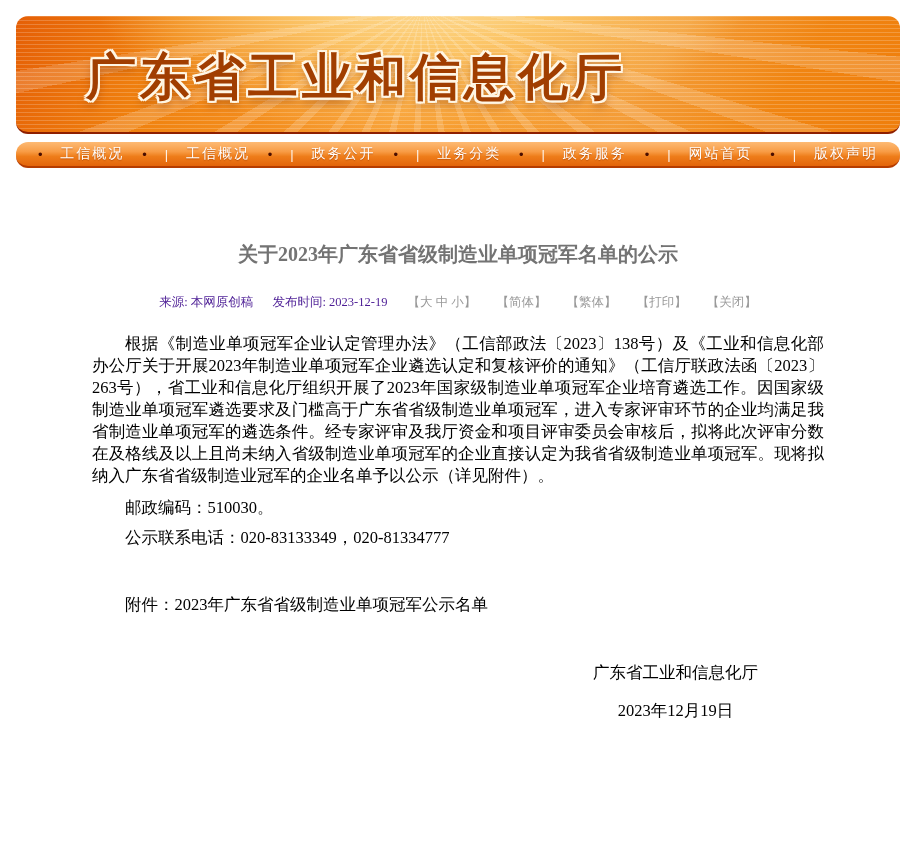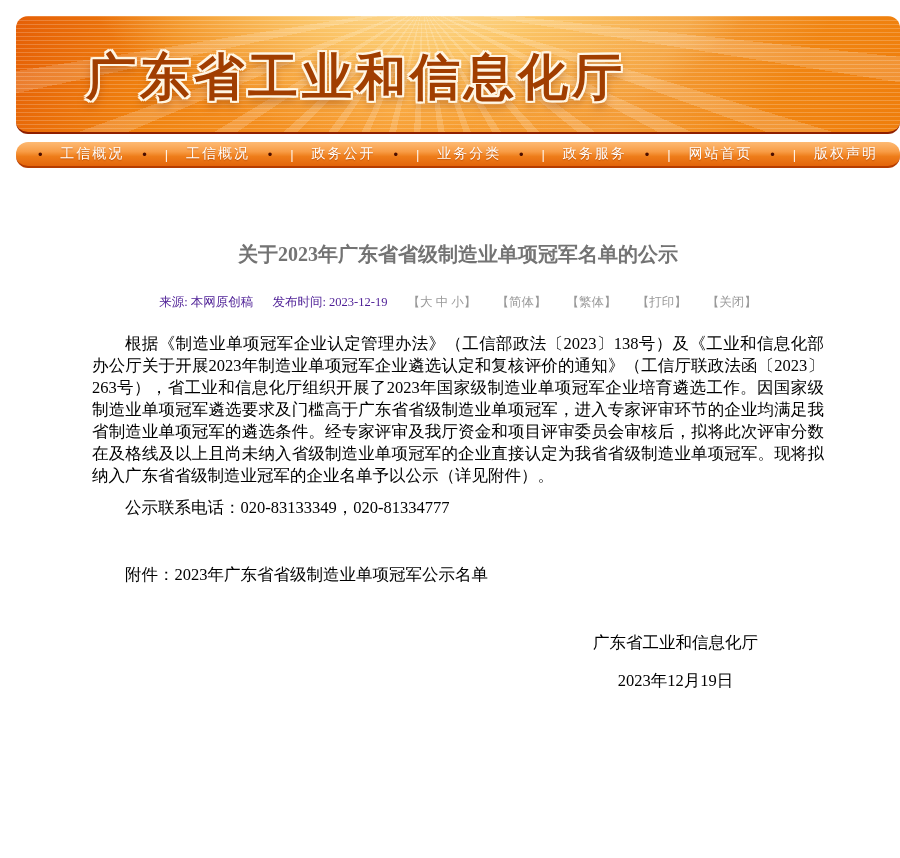--- a/index.html
+++ b/index.html
@@ -162,20 +162,21 @@
     <span class="meta-plain">发布时间:  2023-12-19</span>
     <a class="tool">【大 中 小】</a>
     <a class="tool">【简体】</a>
     <a class="tool">【繁体】</a>
     <a class="tool">【打印】</a>
     <a class="tool">【关闭】</a>
   </div>
 
   <div class="article-body">
     <p class="para">根据《制造业单项冠军企业认定管理办法》（工信部政法〔2023〕138号）及《工业和信息化部办公厅关于开展2023年制造业单项冠军企业遴选认定和复核评价的通知》（工信厅联政法函〔2023〕263号），省工业和信息化厅组织开展了2023年国家级制造业单项冠军企业培育遴选工作。因国家级制造业单项冠军遴选要求及门槛高于广东省省级制造业单项冠军，进入专家评审环节的企业均满足我省制造业单项冠军的遴选条件。经专家评审及我厅资金和项目评审委员会审核后，拟将此次评审分数在及格线及以上且尚未纳入省级制造业单项冠军的企业直接认定为我省省级制造业单项冠军。现将拟纳入广东省省级制造业冠军的企业名单予以公示（详见附件）。</p>
+    <p class="para contact">邮政编码：510030。</p>
     <p class="para contact phone">公示联系电话：020-83133349，020-81334777</p>
     <p class="para attachment">附件：2023年广东省省级制造业单项冠军公示名单</p>
 
     <div class="signature">
       <div class="sig-dept">广东省工业和信息化厅</div>
       <div class="sig-date">2023年12月19日</div>
     </div>
   </div>
 </main>
 

